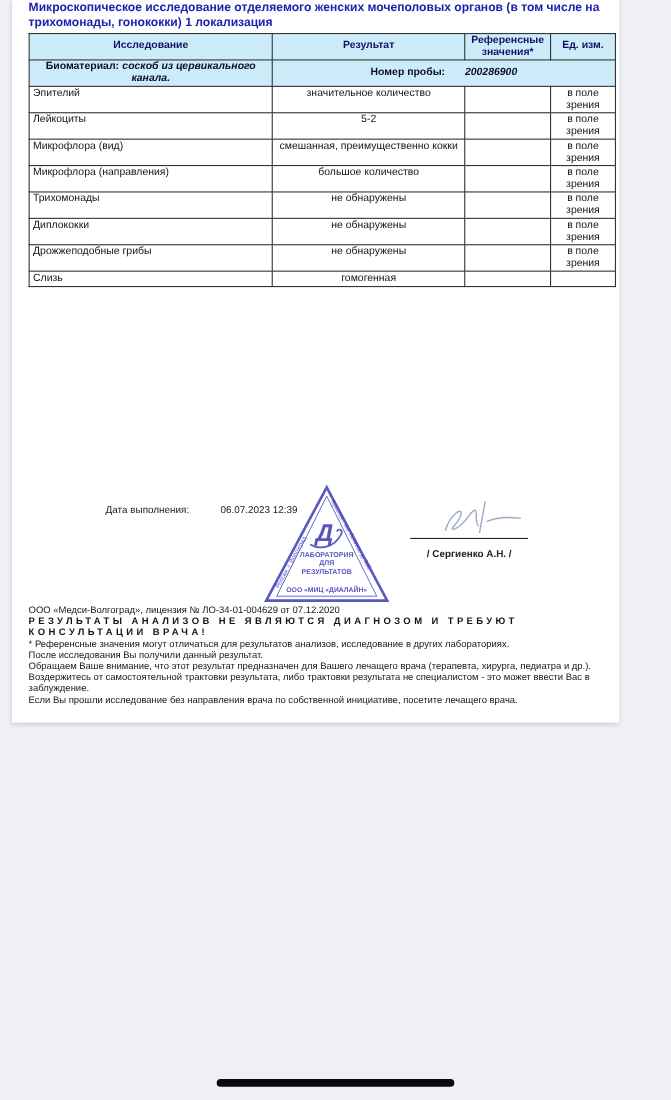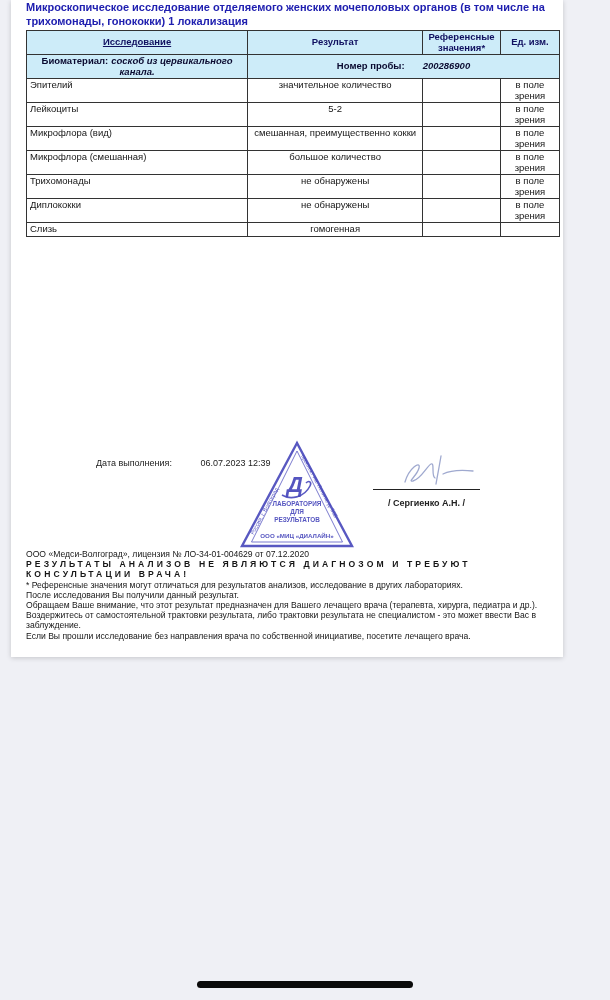--- a/index.html
+++ b/index.html
@@ -15,21 +15,21 @@
     position:absolute; left:15px; top:1px; width:533px;
     font-size:11px; font-weight:bold; line-height:13.5px; color:#2020b0;
   }
 
   table.results {
     position:absolute; left:15px; top:30px; width:534px;
     border-collapse:collapse; table-layout:fixed;
     font-size:9.5px; line-height:10.5px; color:#151515;
   }
   table.results td, table.results th { border:1px solid #333; padding:1px 3px; vertical-align:top; }
-  .col-name  { width:202px;text-decoration:underline; }
+  .col-name  { width:202px; }
   .col-res   { width:160px; }
   .col-ref   { width:71px; }
   .col-unit  { width:54px; }
   tr.hdr th { background:#cdecf9; color:#101060; font-weight:bold; text-align:center; height:23px; vertical-align:middle; }
   tr.biomat td { background:#cdecf9; color:#0a0a30; height:13px; font-weight:bold; vertical-align:middle;text-align:center; }
   tr.biomat .bio-val { font-style:italic; margin-left:3px; }
   tr.biomat .sample-cell { text-align:center; }
   tr.biomat .sample-val { font-style:italic; margin-left:18px; }
   tr.data { height:22px; }
   tr.data.short { height:14px; }
@@ -85,33 +85,39 @@
       <td></td>
       <td class="c">в поле зрения</td>
     </tr>
     <tr class="data">
       <td>Микрофлора (вид)</td>
       <td class="c">смешанная, преимущественно кокки</td>
       <td></td>
       <td class="c">в поле зрения</td>
     </tr>
     <tr class="data">
-      <td>Микрофлора (смешанная)</td>
+      <td>Микрофлора (направления)</td>
       <td class="c">большое количество</td>
       <td></td>
       <td class="c">в поле зрения</td>
     </tr>
     <tr class="data">
       <td>Трихомонады</td>
       <td class="c">не обнаружены</td>
       <td></td>
       <td class="c">в поле зрения</td>
     </tr>
     <tr class="data">
       <td>Диплококки</td>
+      <td class="c">не обнаружены</td>
+      <td></td>
+      <td class="c">в поле зрения</td>
+    </tr>
+    <tr class="data">
+      <td>Дрожжеподобные грибы</td>
       <td class="c">не обнаружены</td>
       <td></td>
       <td class="c">в поле зрения</td>
     </tr>
     <tr class="data short">
       <td>Слизь</td>
       <td class="c">гомогенная</td>
       <td></td>
       <td class="c"></td>
     </tr>

